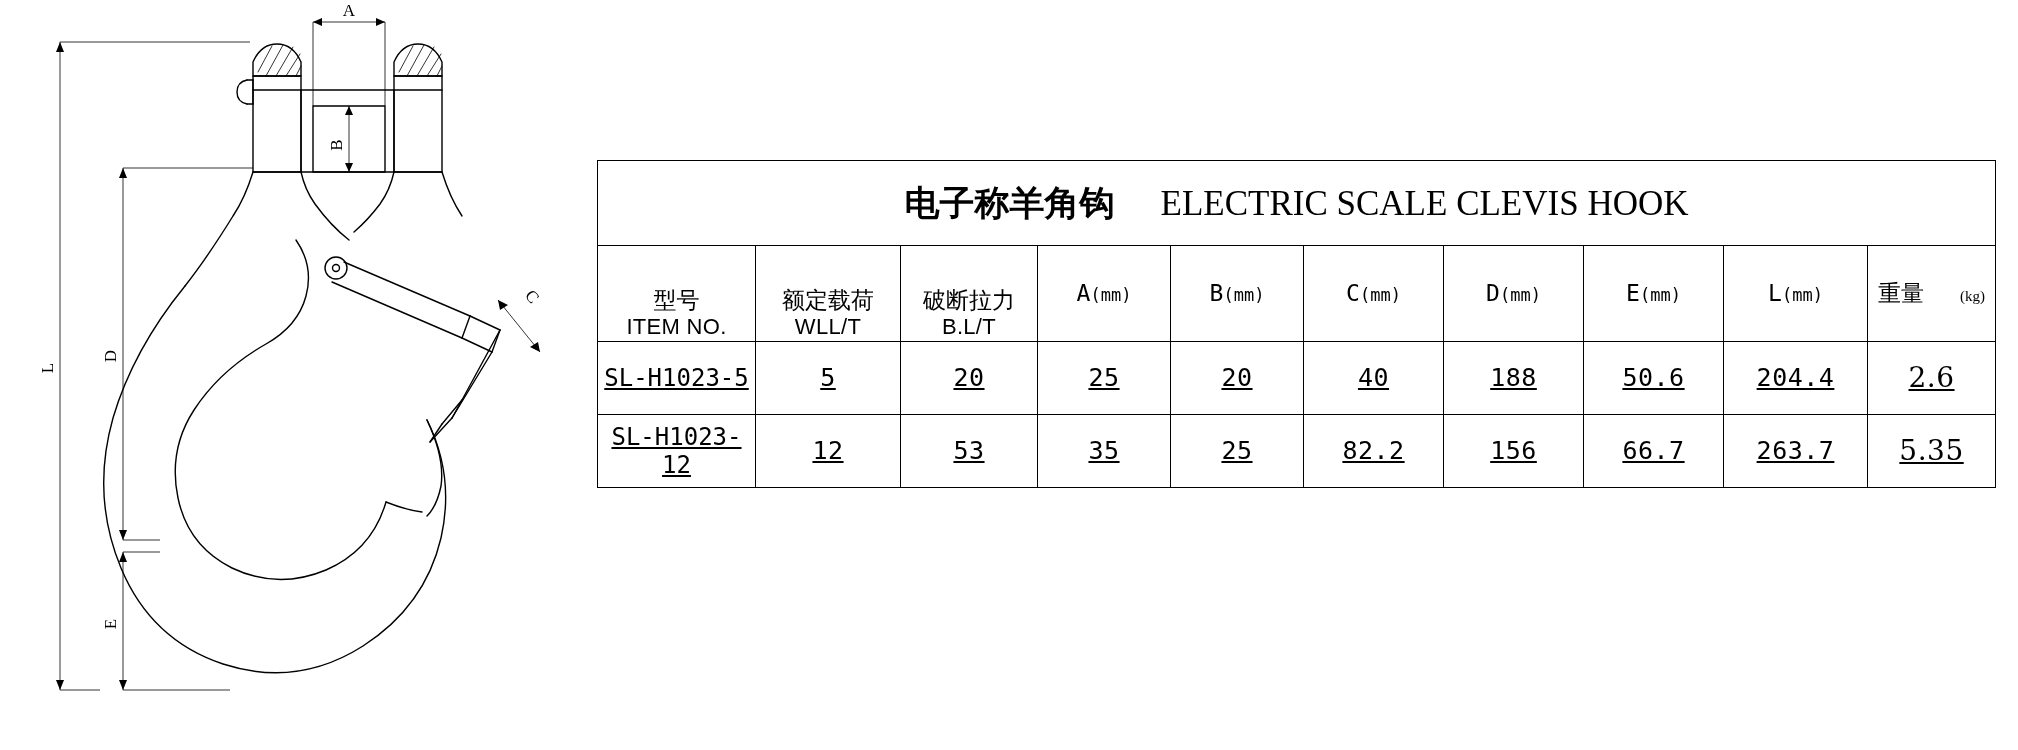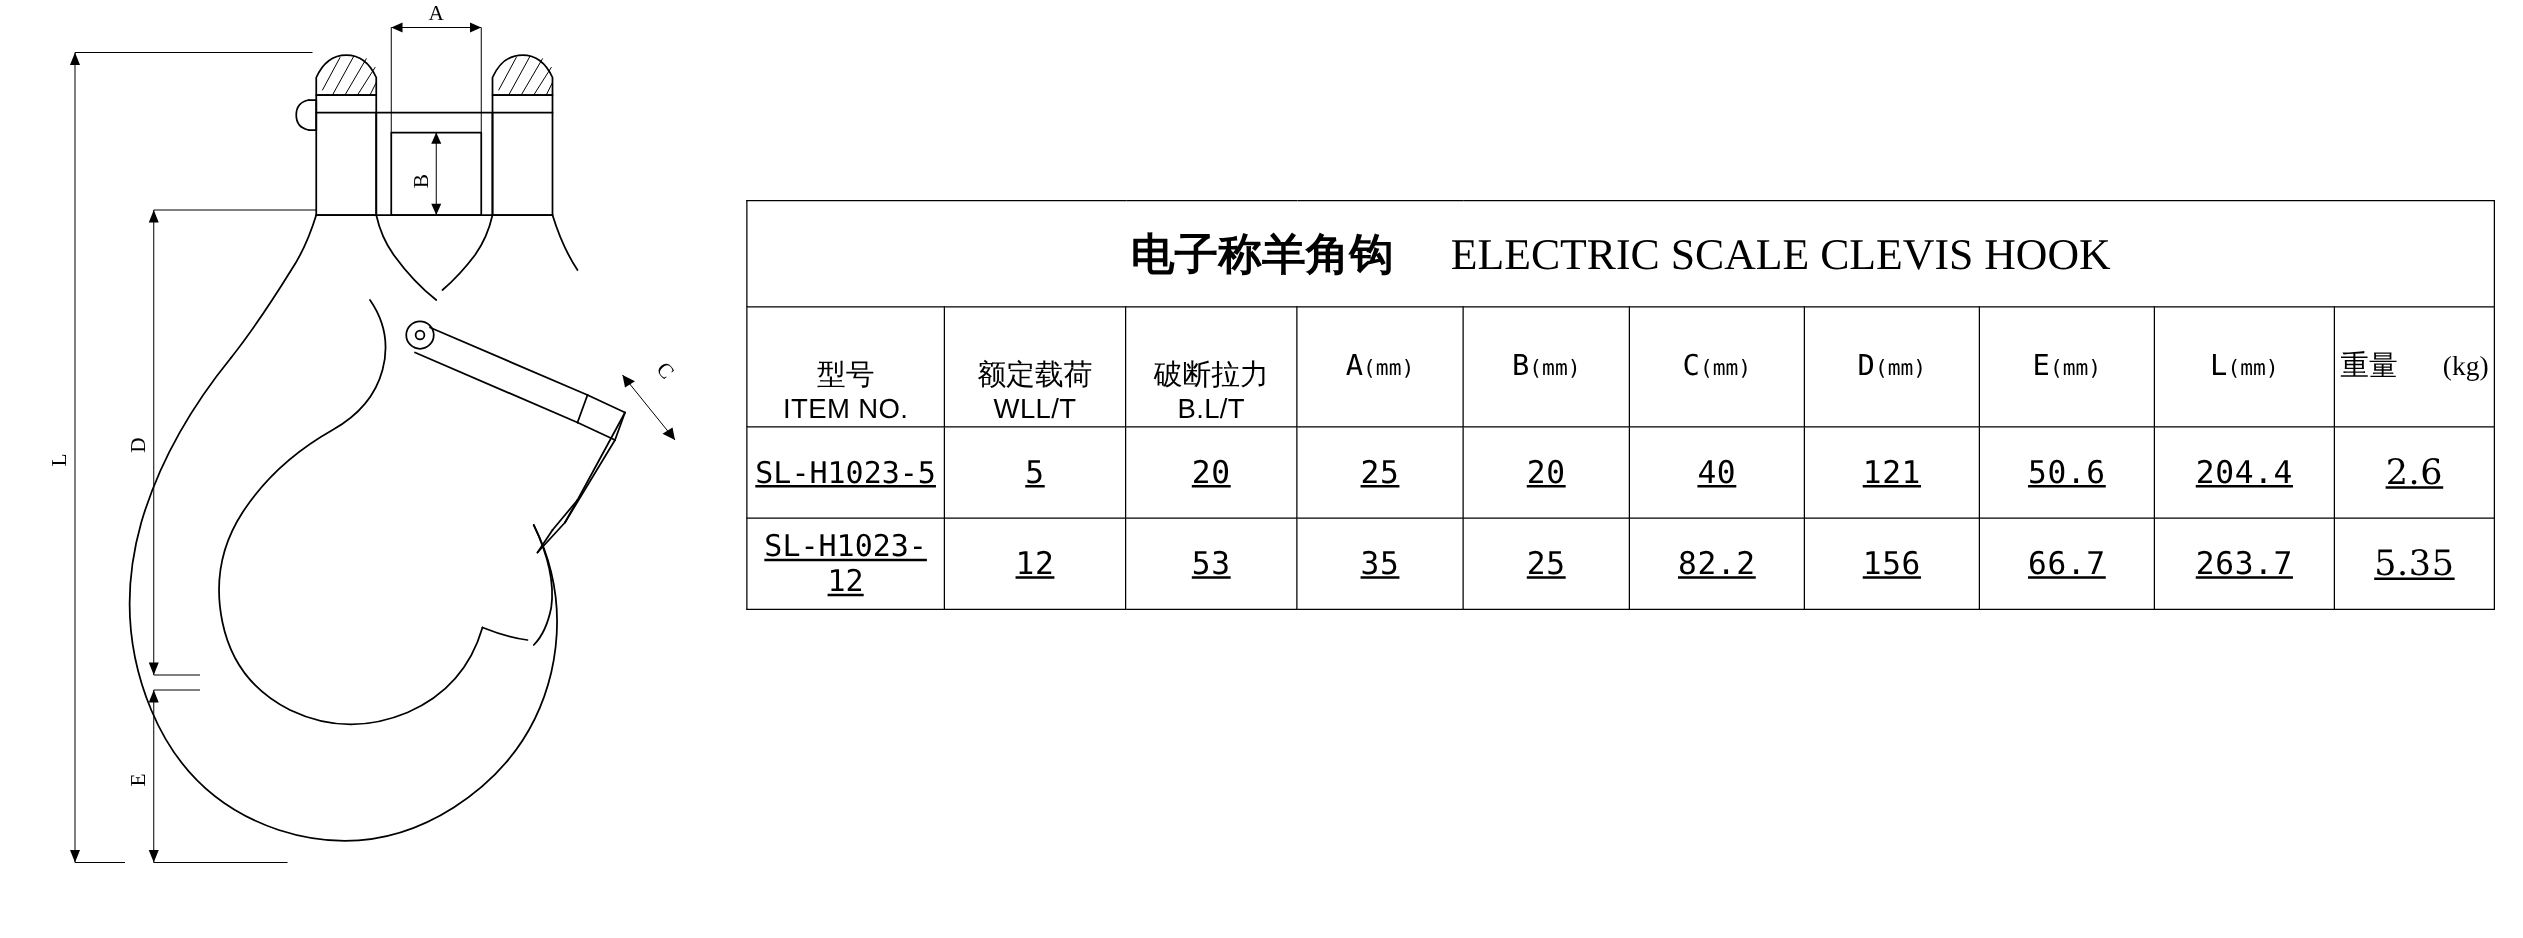--- a/index.html
+++ b/index.html
@@ -85,21 +85,21 @@
     font-size: 23px;
   }
   .hdr-single .unit {
     font-size: 17px;
     text-align: center;
   }
   .hdr-weight {
     font-family: "DejaVu Serif","Liberation Serif",serif;
     font-size: 23px;
   }
-  .hdr-weight .unit { font-size: 22px; font-family:"Liberation Serif",serif;margin-left:36px; }
+  .hdr-weight .unit { font-size: 15px; font-family:"Liberation Serif",serif;margin-left:36px; }
   tbody tr td {
     height: 72px;
     font-size: 25px;
     font-family: "DejaVu Sans Mono", monospace;
     letter-spacing: .5px;
     text-decoration: underline;
   }
   td.itemno {
     font-size: 24px;
     font-family: "DejaVu Sans Mono", monospace;
@@ -300,21 +300,21 @@
         </tr>
       </thead>
       <tbody>
         <tr>
           <td class="itemno">SL-H1023-5</td>
           <td>5</td>
           <td class="bl">20</td>
           <td>25</td>
           <td>20</td>
           <td>40</td>
-          <td>121</td>
+          <td>188</td>
           <td>50.6</td>
           <td>204.4</td>
           <td class="wt">2.6</td>
         </tr>
         <tr>
           <td class="itemno">SL-H1023-12</td>
           <td>12</td>
           <td class="bl">53</td>
           <td>35</td>
           <td>25</td>

